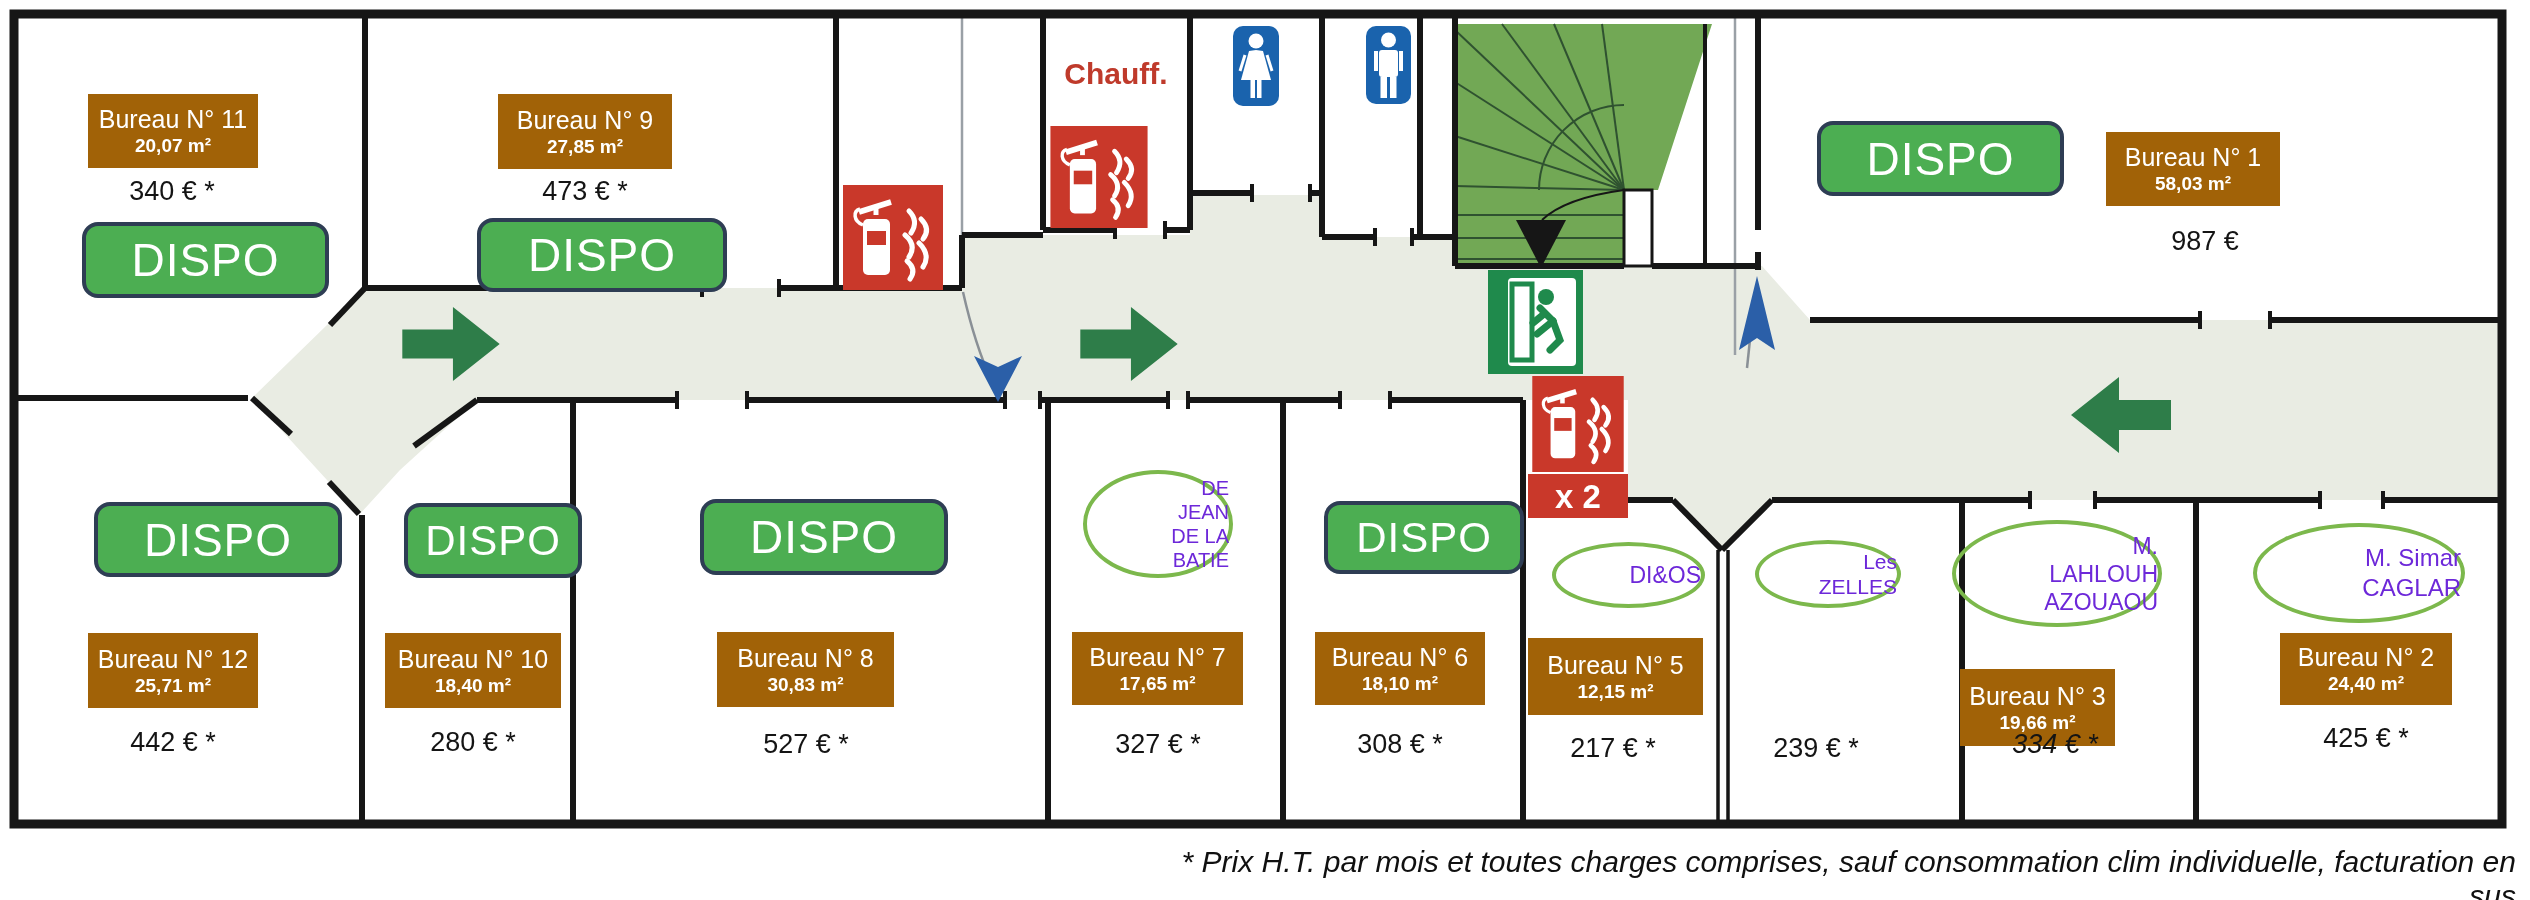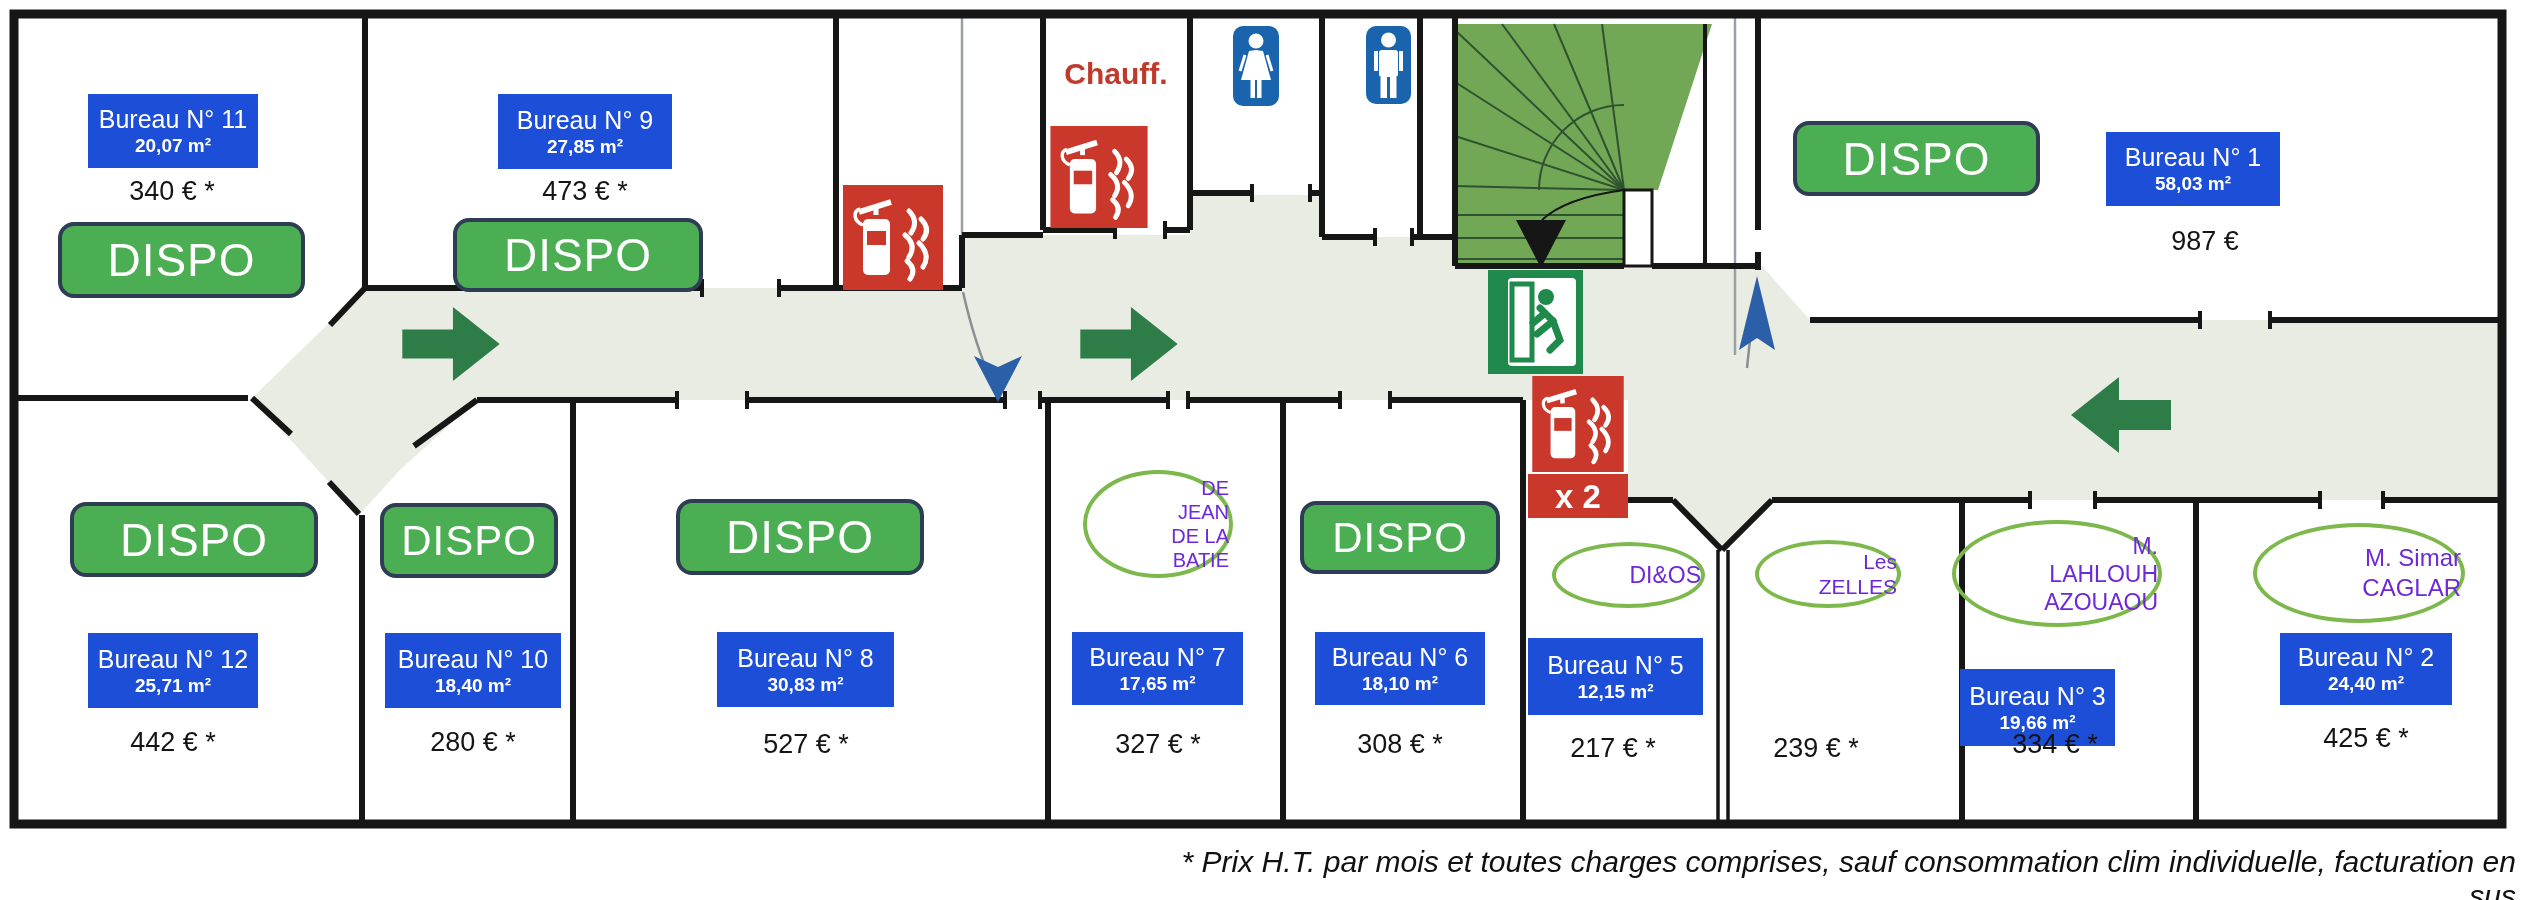--- a/index.html
+++ b/index.html
@@ -1,22 +1,22 @@
 <!DOCTYPE html>
 <html><head>
 <meta charset="utf-8">
 <style>
   html,body{margin:0;padding:0;background:#fff;}
   body{font-family:"Liberation Sans", sans-serif; width:2530px; height:900px; position:relative; overflow:hidden;}
   .stage{position:absolute; left:0; top:0; width:2530px; height:900px; background:#fff;}
   .plan-svg{position:absolute; left:0; top:0;}
   .dispo{position:absolute; background:#4cae52; border:4px solid #2e3d54; border-radius:16px;
          color:#fff; display:flex; align-items:center; justify-content:center;
-         font-size:46px; letter-spacing:1px; box-sizing:border-box; font-weight:400;}
-  .badge{position:absolute; background:#1d4ed8; color:#fff; text-align:center;
+         font-size:46px; letter-spacing:1px; box-sizing:border-box; font-weight:400;margin-left:24px;}
+  .badge{position:absolute; background:#a16207; color:#fff; text-align:center;
          display:flex; flex-direction:column; align-items:center; justify-content:center; gap:1px;}
   .badge .nm{font-size:25px; line-height:29px; font-weight:400;}
   .badge .ar{font-size:19px; line-height:22px; font-weight:700;}
   .price{position:absolute; width:200px; text-align:center; color:#141414; font-size:27px; font-weight:400;}
   .oval{position:absolute; border:4px solid #7cb84c; border-radius:50%; box-sizing:border-box;
         display:flex; flex-direction:column; align-items:flex-end; justify-content:center; color:#6d28d9; background:rgba(255,255,255,0.0);}
   .oval div{text-align:center; white-space:nowrap;}
   .chauff{position:absolute; left:1046px; top:57px; width:140px; text-align:center;
           color:#bf3a2b; font-weight:700; font-size:30px;}
   .footnote{position:absolute; left:1150px; top:845px; width:1366px; text-align:right;
@@ -292,18 +292,18 @@
 <div class="price" style="left:72px;top:176px;">340 € *</div>
 <div class="price" style="left:485px;top:176px;">473 € *</div>
 <div class="price" style="left:2105px;top:226px;">987 €</div>
 <div class="price" style="left:73px;top:727px;">442 € *</div>
 <div class="price" style="left:373px;top:727px;">280 € *</div>
 <div class="price" style="left:706px;top:729px;">527 € *</div>
 <div class="price" style="left:1058px;top:729px;">327 € *</div>
 <div class="price" style="left:1300px;top:729px;">308 € *</div>
 <div class="price" style="left:1513px;top:733px;">217 € *</div>
 <div class="price" style="left:1716px;top:733px;">239 € *</div>
-<div class="price" style="left:1955px;top:729px;">334 € *</div>
+<div class="price" style="left:1955px;top:729px;font-style:italic;">334 € *</div>
 <div class="price" style="left:2266px;top:723px;">425 € *</div>
 
 <div class="footnote">* Prix H.T. par mois et toutes charges comprises, sauf consommation clim individuelle, facturation en sus</div>
 
 </div>
 
 </body></html>

